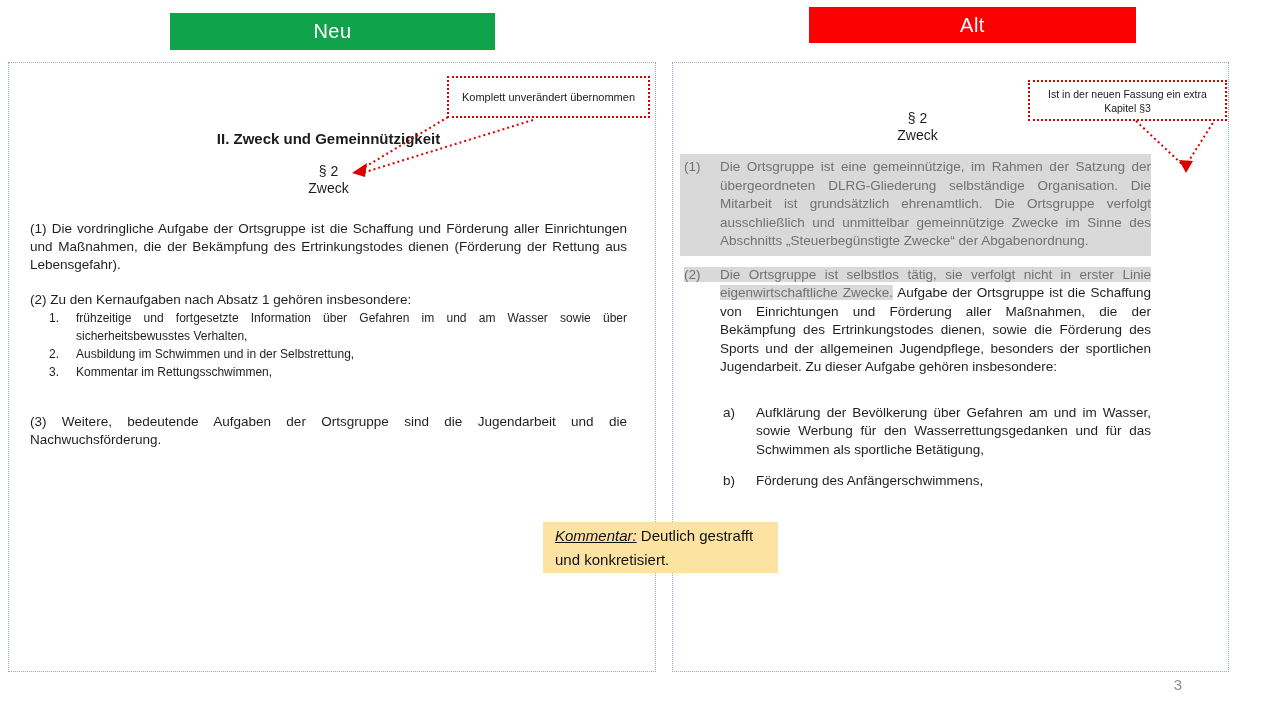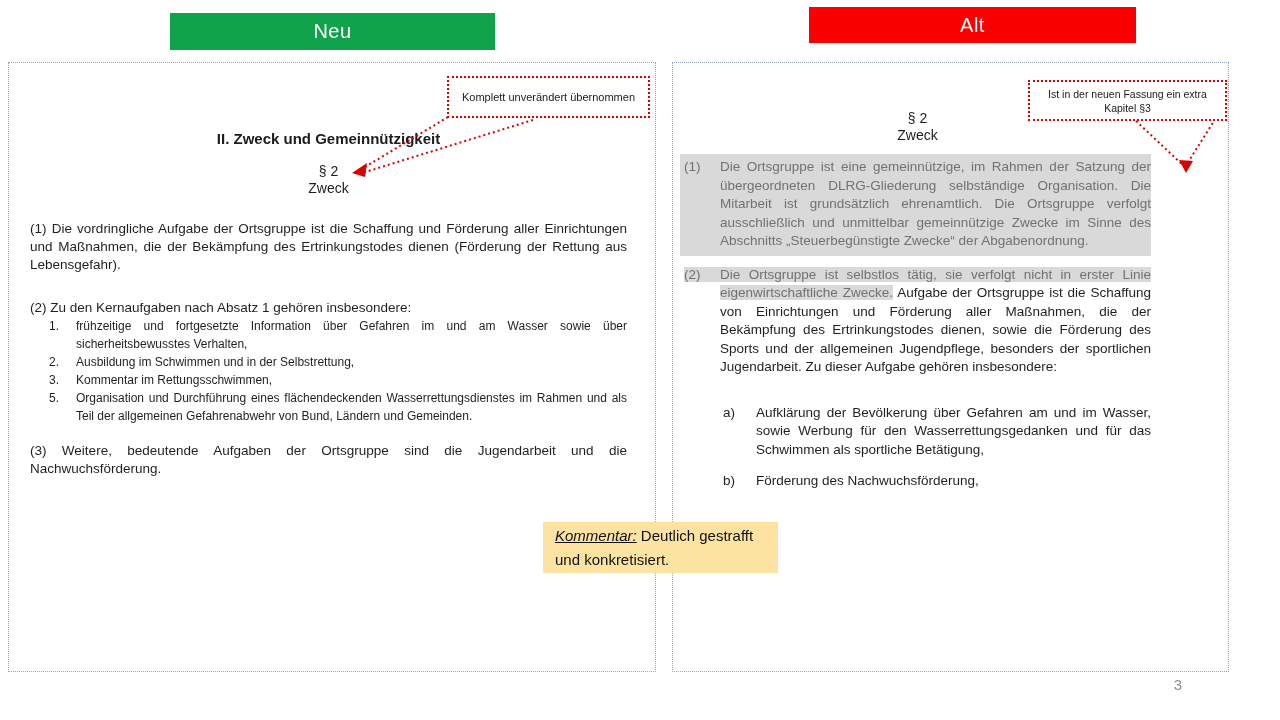--- a/index.html
+++ b/index.html
@@ -17,22 +17,22 @@
          background:#fff;box-sizing:border-box;}
   .panel.left{left:8px;width:648px;height:610px;padding:0 28px 0 21px;}
   .panel.right{left:672px;width:557px;height:610px;padding:0 77px 0 11px;}
 
   .panel.left h2{margin:67px 0 0 0;font-size:15px;line-height:18px;text-align:center;font-weight:bold;color:#1c1c1c;}
   .clause-head{margin:15px 0 0 0;text-align:center;font-size:14px;line-height:17px;color:#1c1c1c;}
   .panel.right .clause-head{margin-top:47px;line-height:16.5px;}
 
   .panel.left p{margin:0;font-size:13.5px;line-height:18px;text-align:justify;color:#1f1f1f;}
   .panel.left p.p1{margin-top:23px;}
-  .panel.left p.intro{margin-top:25px;}
-  .panel.left p.p3{margin-top:17px;}
+  .panel.left p.intro{margin-top:17px;}
+  .panel.left p.p3{margin-top:32px;}
   .hang{font-size:12px;line-height:18px;text-align:justify;color:#1f1f1f;
         padding-left:27px;text-indent:-27px;margin-left:19px;}
   .marker{display:inline-block;width:27px;text-indent:0;}
 
   
   .hangR{font-size:13.5px;line-height:18.5px;text-align:justify;color:#1f1f1f;
          padding-left:36px;text-indent:-36px;}
   .markerR{display:inline-block;width:36px;text-indent:0;}
   .grey-block{margin:11px 0 0 -4px;padding:4px 0 5px 40px;background:var(--highlight-bg,#D9D9D9);
               color:#717171;}
@@ -75,34 +75,33 @@
     <div class="clause-head">
       <div>§ 2</div>
       <div>Zweck</div>
     </div>
     <p class="p1">(1) Die vordringliche Aufgabe der Ortsgruppe ist die Schaffung und Förderung aller Einrichtungen und Maßnahmen, die der Bekämpfung des Ertrinkungstodes dienen (Förderung der Rettung aus Lebensgefahr).</p>
     <p class="intro">(2) Zu den Kernaufgaben nach Absatz 1 gehören insbesondere:</p>
     <div>
       <div class="hang"><span class="marker">1.</span><span>frühzeitige und fortgesetzte Information über Gefahren im und am Wasser sowie über sicherheitsbewusstes Verhalten,</span></div>
       <div class="hang"><span class="marker">2.</span><span>Ausbildung im Schwimmen und in der Selbstrettung,</span></div>
       <div class="hang"><span class="marker">3.</span><span>Kommentar im Rettungsschwimmen,</span></div>
-      <div class="hang"><span class="marker">5.</span><span>Organisation und Durchführung eines flächendeckenden Wasserrettungsdienstes im Rahmen und als Teil der allgemeinen Gefahrenabwehr von Bund, Ländern und Gemeinden.</span></div>
     </div>
     <p class="p3">(3) Weitere, bedeutende Aufgaben der Ortsgruppe sind die Jugendarbeit und die Nachwuchsförderung.</p>
   </section>
 
   <section class="panel right">
     <div class="clause-head">
       <div>§ 2</div>
       <div>Zweck</div>
     </div>
     <div class="hangR grey-block"><span class="markerR">(1)</span><span>Die Ortsgruppe ist eine gemeinnützige, im Rahmen der Satzung der übergeordneten DLRG-Gliederung selbständige Organisation. Die Mitarbeit ist grundsätzlich ehrenamtlich. Die Ortsgruppe verfolgt ausschließlich und unmittelbar gemeinnützige Zwecke im Sinne des Abschnitts „Steuerbegünstigte Zwecke“ der Abgabenordnung.</span></div>
     <div class="hangR p2R"><span class="hl"><span class="markerR">(2)</span><span>Die Ortsgruppe ist selbstlos tätig, sie verfolgt nicht in erster Linie eigenwirtschaftliche Zwecke.</span></span> <span>Aufgabe der Ortsgruppe ist die Schaffung von Einrichtungen und Förderung aller Maßnahmen, die der Bekämpfung des Ertrinkungstodes dienen, sowie die Förderung des Sports und der allgemeinen Jugendpflege, besonders der sportlichen Jugendarbeit. Zu dieser Aufgabe gehören insbesondere:</span></div>
     <div class="subitem a"><span class="markerS">a)</span><span>Aufklärung der Bevölkerung über Gefahren am und im Wasser, sowie Werbung für den Wasserrettungsgedanken und für das Schwimmen als sportliche Betätigung,</span></div>
-    <div class="subitem b"><span class="markerS">b)</span><span>Förderung des Nachwuchsförderung,</span></div>
+    <div class="subitem b"><span class="markerS">b)</span><span>Förderung des Anfängerschwimmens,</span></div>
   </section>
 
   <div class="callout cleft">Komplett unverändert übernommen</div>
   <div class="callout cright">Ist in der neuen Fassung ein extra Kapitel §3</div>
 
   <svg class="overlay" viewBox="0 0 1280 720" xmlns="http://www.w3.org/2000/svg">
     <g stroke="#D90000" stroke-width="2" stroke-dasharray="2,3" fill="none">
       <line x1="448" y1="117" x2="360" y2="170"></line>
       <line x1="533" y1="120" x2="362" y2="173"></line>
     </g>

